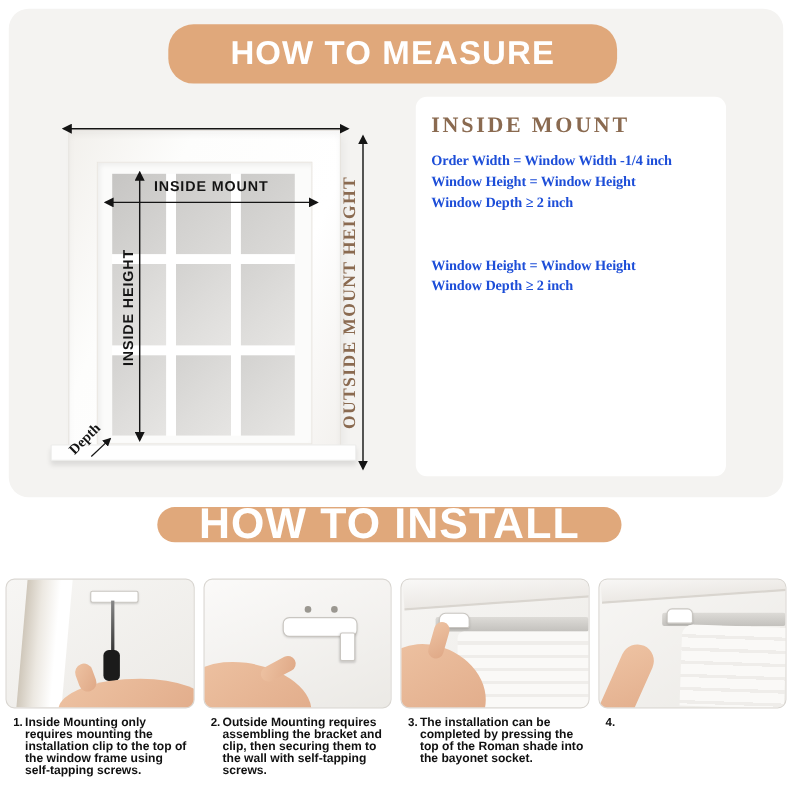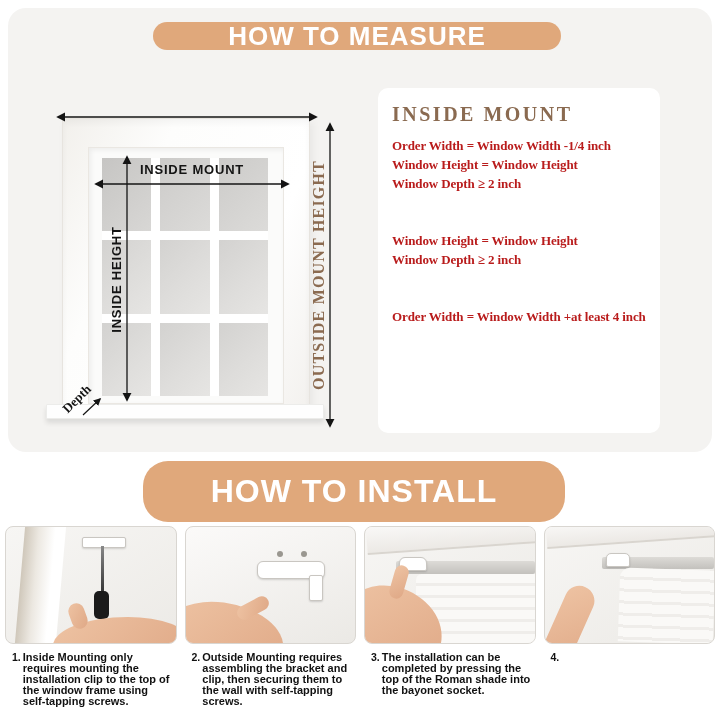--- a/index.html
+++ b/index.html
@@ -5,22 +5,22 @@
   html,body{margin:0;padding:0;background:#ffffff;}
   .page{position:relative;width:720px;height:720px;background:#ffffff;overflow:hidden;
         font-family:"Liberation Sans",sans-serif;}
 
   
   .measure-bg{position:absolute;left:8px;top:8px;width:704px;height:444px;
               background:#f4f3f1;border-radius:18px;}
   .pill{position:absolute;display:flex;align-items:center;justify-content:center;
         background:#e0a87b;color:#fff;font-weight:700;letter-spacing:1px;
         font-family:"Liberation Sans",sans-serif;}
-  .pill-measure{left:153px;top:22px;width:408px;height:28px;border-radius:23px;font-size:26px;}
-  .pill-install{left:143px;top:461px;width:422px;height:61px;border-radius:25px;font-size:32px;}
+  .pill-measure{left:153px;top:22px;width:408px;height:54px;border-radius:23px;font-size:30px;}
+  .pill-install{left:143px;top:461px;width:422px;height:32px;border-radius:25px;font-size:39px;}
 
   
   .win-casing{position:absolute;left:62px;top:118px;width:246px;height:288px;
               background:linear-gradient(115deg,#f2f0ec 0%,#fdfdfc 30%,#ffffff 70%,#f3f1ee 100%);
               border:1px solid #e7e4df;
               box-shadow:inset 0 4px 6px rgba(0,0,0,0.04), 3px 4px 8px rgba(0,0,0,0.05);}
   .win-inner{position:absolute;left:88px;top:147px;width:194px;height:255px;
              background:#fbfbfa;border:1px solid #eae7e2;
              box-shadow:inset 2px 2px 5px rgba(0,0,0,0.06);}
   .glass{position:absolute;left:102px;top:158px;width:166px;height:238px;background:#ffffff;
@@ -44,21 +44,21 @@
              font-family:"Liberation Serif",serif;font-size:13px;letter-spacing:0;}
   .arrows{position:absolute;left:0;top:0;width:720px;height:460px;pointer-events:none;}
 
   
   .panel{position:absolute;left:378px;top:88px;width:282px;height:345px;background:#ffffff;
          border-radius:10px;padding:15px 4px 0 14px;box-sizing:border-box;}
   .mgroup{margin-bottom:38px;}
   .mgroup h3{margin:0 0 10px 0;color:#8a6a50;font-family:"Liberation Serif",serif;
              font-size:20px;letter-spacing:2.5px;font-weight:700;}
   .mline{font-family:"Liberation Serif",serif;font-weight:700;font-size:13px;line-height:19px;
-         color:#b91c1c;white-space:nowrap;letter-spacing:-0.1px;}
+         color:#1d4ed8;white-space:nowrap;letter-spacing:-0.1px;}
 
   
   .photos{position:absolute;left:5px;top:526px;width:710px;height:118px;display:grid;
           grid-template-columns:repeat(4,1fr);gap:8px;}
   .photo{position:relative;border-radius:8px;border:1px solid #d9d6d1;overflow:hidden;
          background:linear-gradient(150deg,#f7f6f4,#eceae6);}
   .captions{position:absolute;left:5px;top:652px;width:710px;display:grid;
             grid-template-columns:repeat(4,1fr);gap:8px;}
   .cap{display:flex;padding:0 4px 0 7px;color:#111;}
   .cap .num{font-weight:700;font-size:10.5px;line-height:11px;margin-right:2px;}
@@ -122,21 +122,20 @@
       <h3>INSIDE MOUNT</h3>
       <div class="mline">Order Width = Window Width -1/4 inch</div>
       <div class="mline">Window Height = Window Height</div>
       <div class="mline">Window Depth ≥ 2 inch</div>
     </div>
     <div class="mgroup">
       <div class="mline">Window Height = Window Height</div>
       <div class="mline">Window Depth ≥ 2 inch</div>
     </div>
     <div class="mgroup">
-      <div class="mline">Order Width = Window Width +at least 4 inch</div>
     </div>
   </div>
 
   <div class="pill pill-install">HOW TO INSTALL</div>
 
   <div class="photos">
 
     <div class="photo">
       <div class="abs" style="left:8%;top:0;bottom:0;width:24%;background:linear-gradient(to right,#cfc7ba 0%,#ece8e1 35%,#ffffff 75%);transform:skewX(-5deg);"></div>
       <div class="abs clipbox" style="left:45%;top:10px;width:42px;height:9px;"></div>

